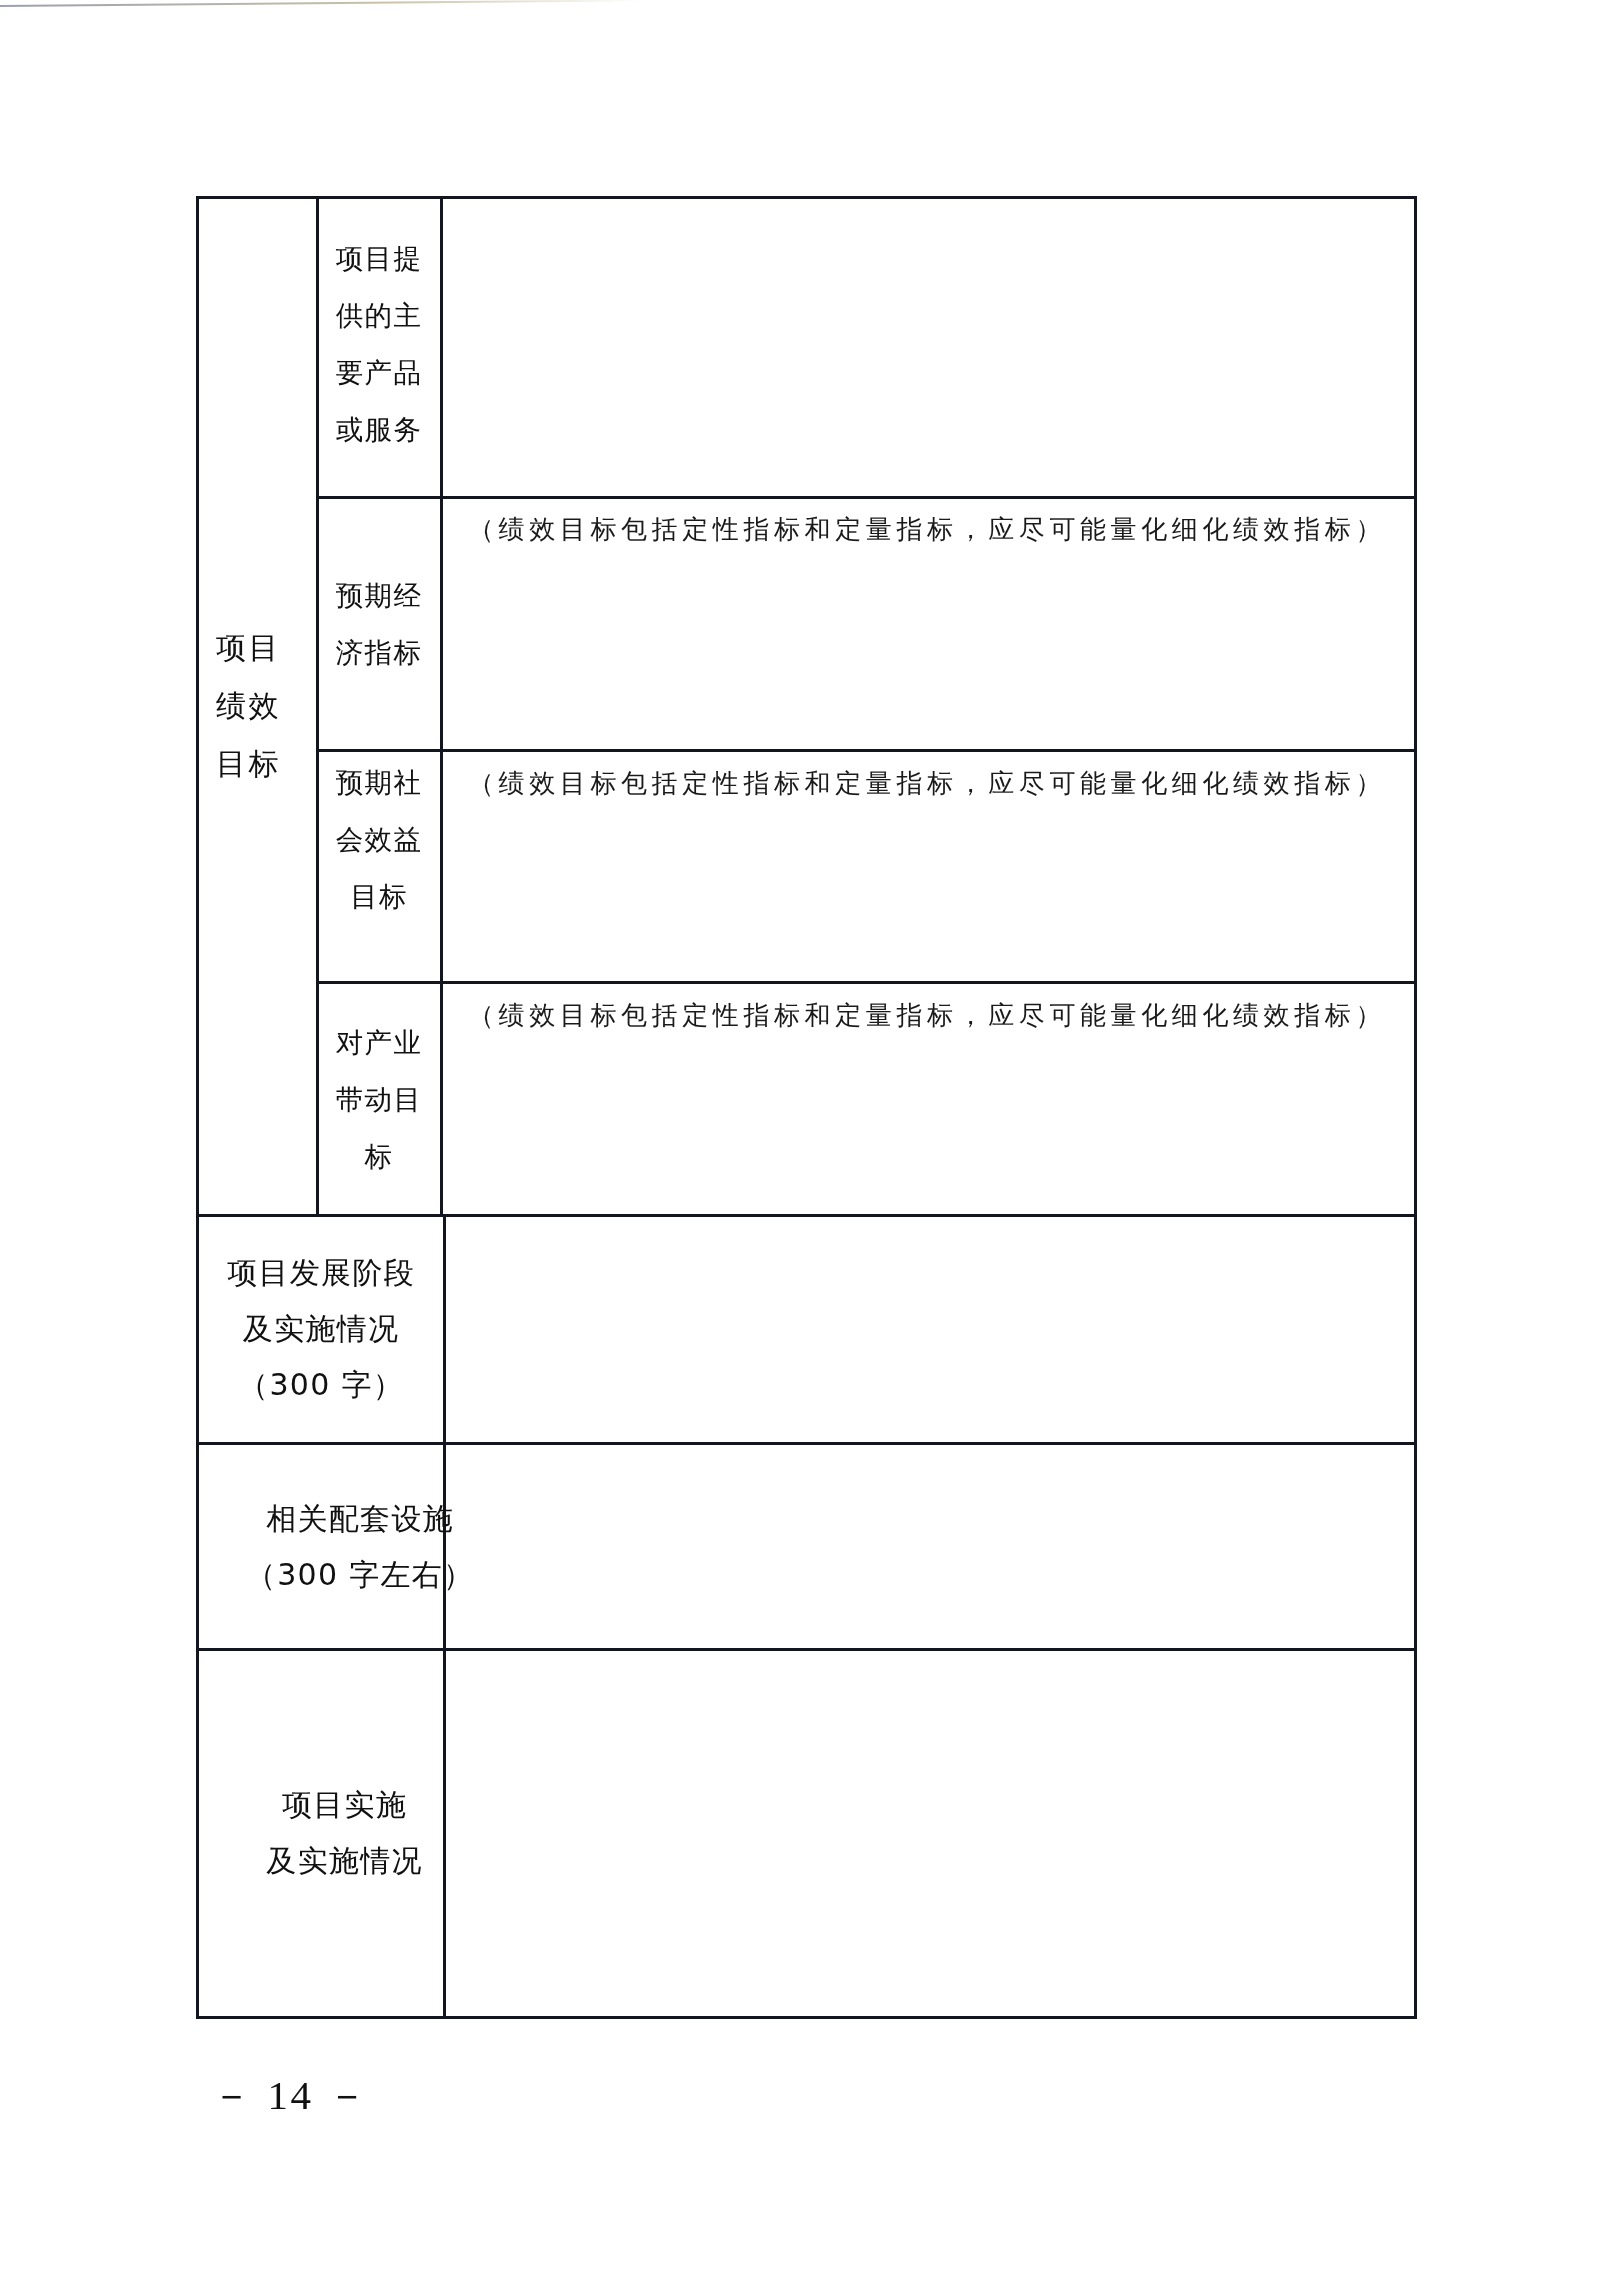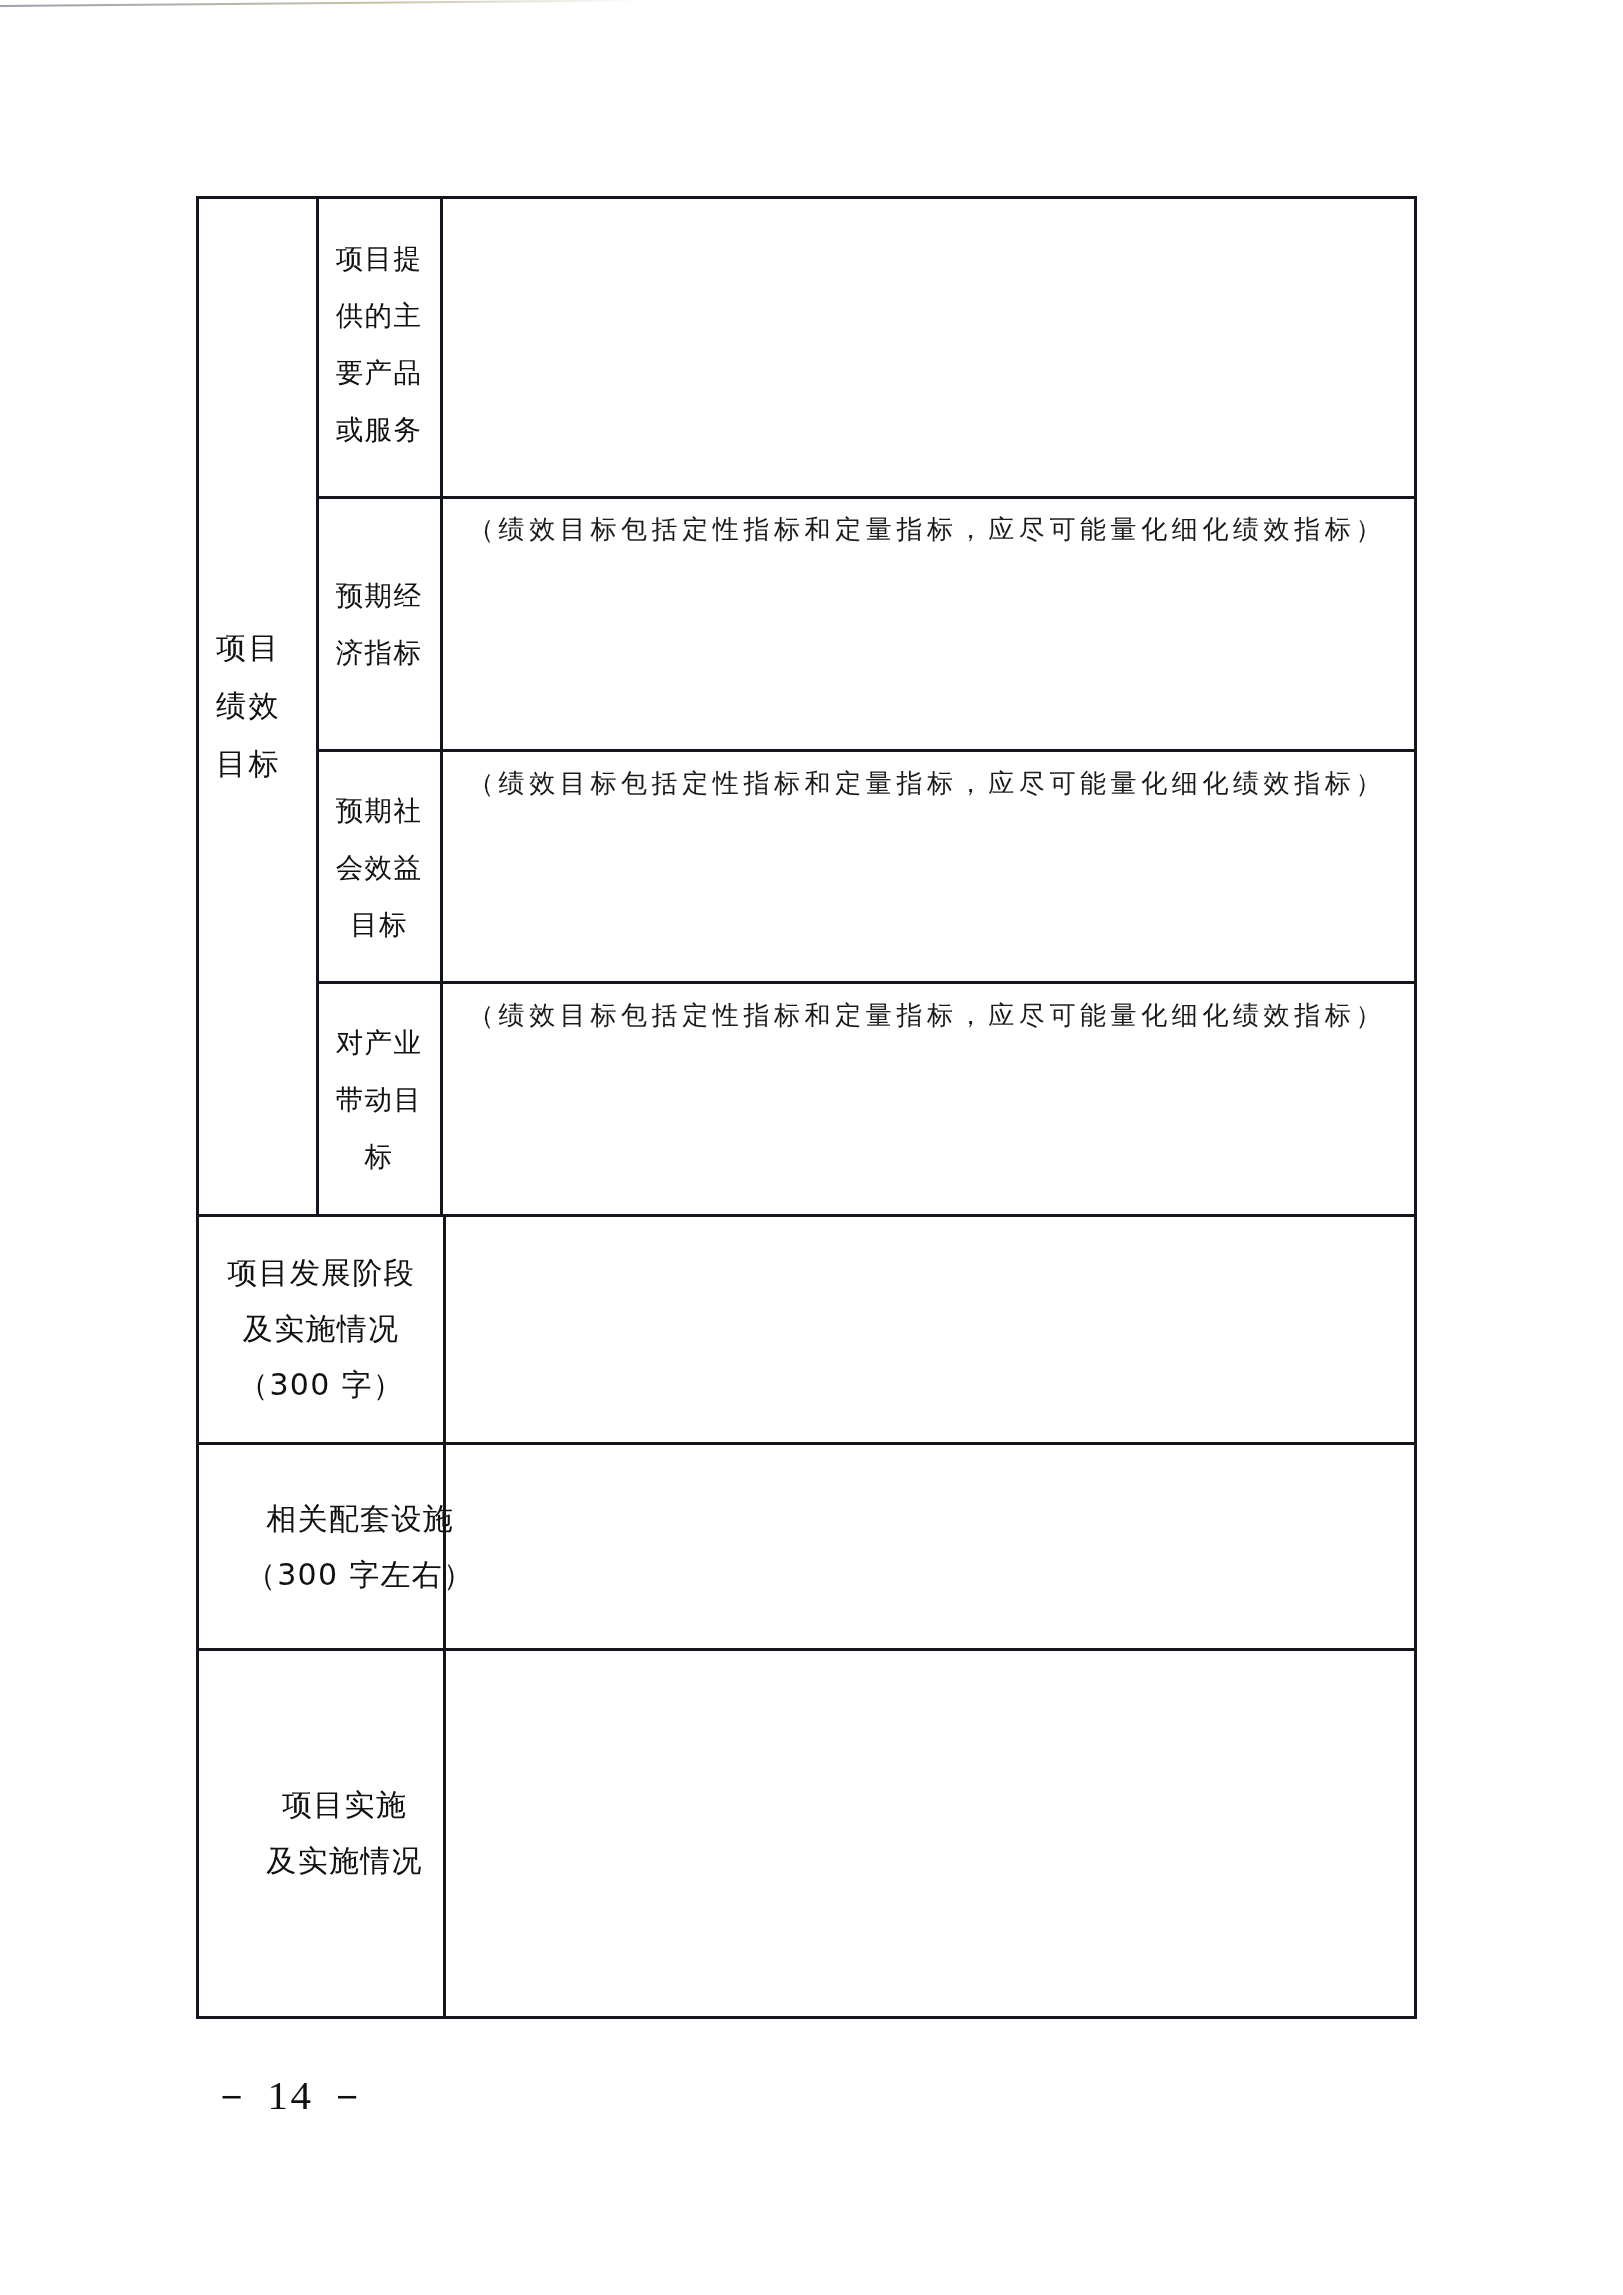--- a/index.html
+++ b/index.html
@@ -65,21 +65,21 @@
   <div class="cell" style="left:122px;top:302px;width:122px;height:251px;">
     <div class="vlabel">
       <div>预期经</div>
       <div>济指标</div>
     </div>
   </div>
   <div class="content" style="left:247px;top:302px;width:971px;height:251px;">
     <div class="hint" style="left:25px;top:14.4px;">（绩效目标包括定性指标和定量指标，应尽可能量化细化绩效指标）</div>
   </div>
 
-  <div class="cell" style="left:122px;top:556px;width:122px;height:230px;">
+  <div class="cell" style="left:122px;top:528px;width:122px;height:230px;">
     <div class="vlabel">
       <div>预期社</div>
       <div>会效益</div>
       <div>目标</div>
     </div>
   </div>
   <div class="content" style="left:247px;top:556px;width:971px;height:230px;">
     <div class="hint" style="left:25px;top:14.4px;">（绩效目标包括定性指标和定量指标，应尽可能量化细化绩效指标）</div>
   </div>
 

